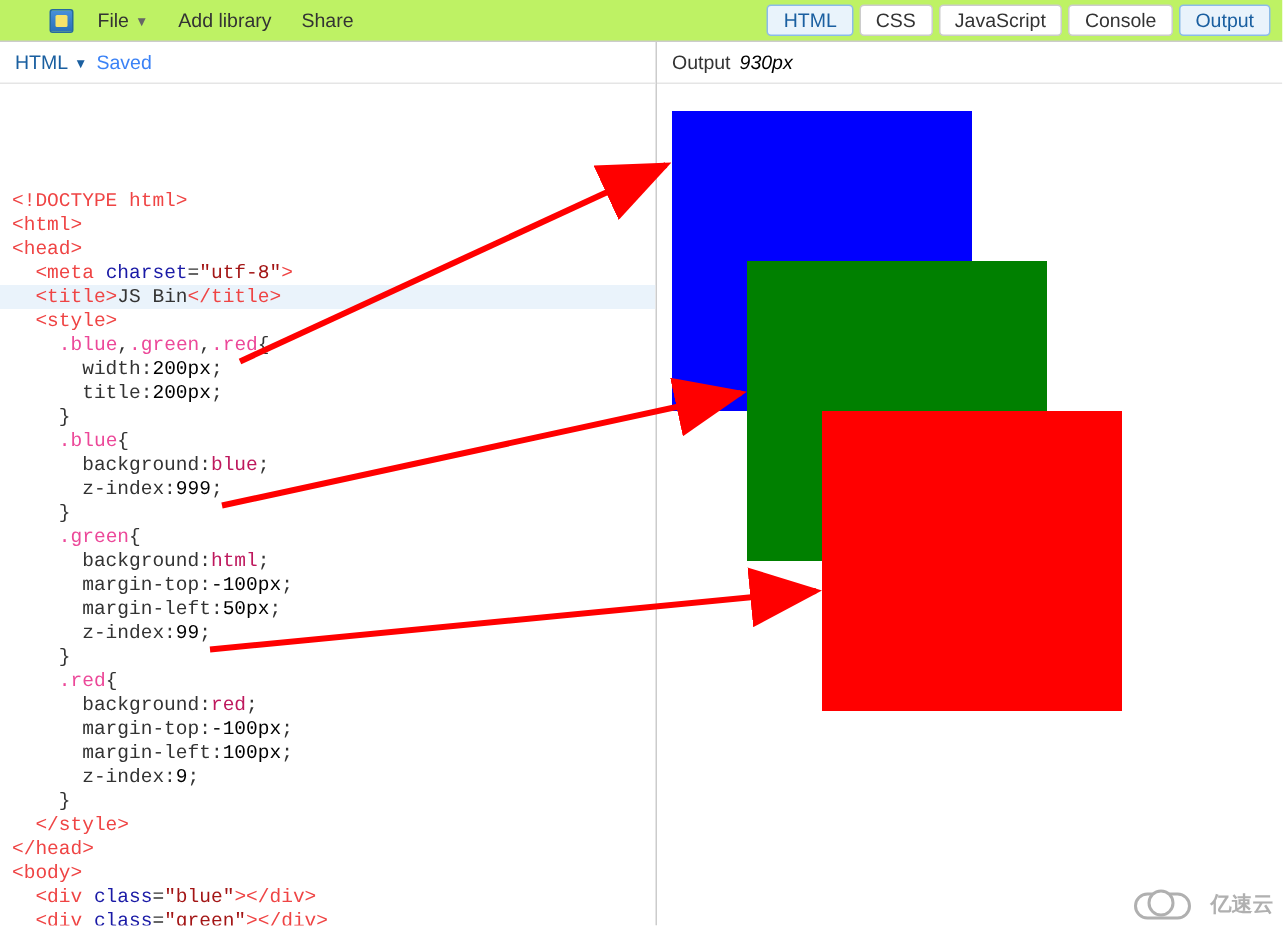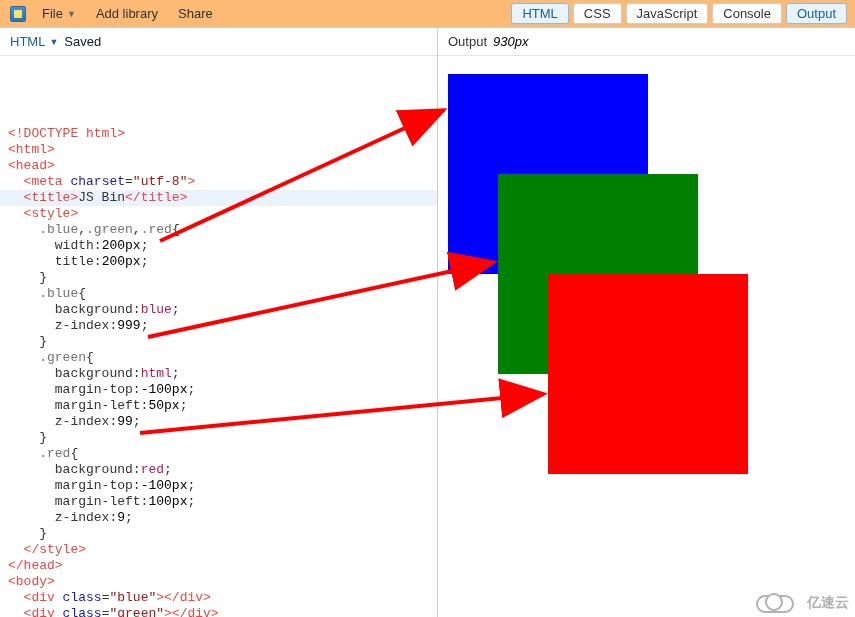--- a/index.html
+++ b/index.html
@@ -9,21 +9,22 @@
     font-size: 13px;
     background: #fff;
     color: #333;
   }
   .topbar {
     height: 28px;
     border-bottom: 1px solid #ccc;
     display: flex;
     align-items: stretch;
     justify-content: space-between;
-    background: #fdba74;
+    background: #bef264;
+    padding-left: 23px;
   }
   .topbar-left {
     display: flex;
     align-items: center;
   }
   .topbar-left .logo {
     width: 16px; height: 16px;
     margin: 0 6px 0 10px;
     background: linear-gradient(#4a90d9,#2a70b9);
     border: 1px solid #256aa0;
@@ -82,21 +83,21 @@
     display:flex; align-items:center;
     padding:0 10px;
     font-size:13px;
     color:#333;
     gap:6px;
   }
   .pane-header .dd {
     color:#1a5fa0; cursor:pointer; display:flex; align-items:center;
   }
   .pane-header .dd .caret{ margin-left:4px; font-size:9px; color:#1a5fa0;}
-  .pane-header .saved { color:#0f172a; }
+  .pane-header .saved { color:#3b82f6; }
   .pane-header.output-hdr .lbl { color:#333; }
   .pane-header.output-hdr .size { color:#000;font-style:italic; }
 
   .code-area {
     font-family: Menlo, Consolas, "Courier New", monospace;
     font-size: 13px;
     line-height: 16px;
     padding: 6px 8px 6px 8px;
     white-space: pre;
     color:#333;
@@ -108,21 +109,21 @@
     position:absolute;
     left:0; right:0;
     height:16px;
     background:#eaf3fb;
     z-index:0;
   }
   .code-lines { position:relative; z-index:1; }
   .t-tag { color:#ef4444;margin-top:39px; }
   .t-attr { color:#1a1aa6; }
   .t-str { color:#a31515; }
-  .t-sel { color:#737373; }
+  .t-sel { color:#ec4899; }
   .t-prop { color:#333; }
   .t-valkw { color:#be185d; }
   .t-num { color:#000000; }
   .t-punc { color:#333; }
 
   .output-canvas {
     position:relative;
     height: calc(100% - 28px);
     overflow:hidden;
   }

